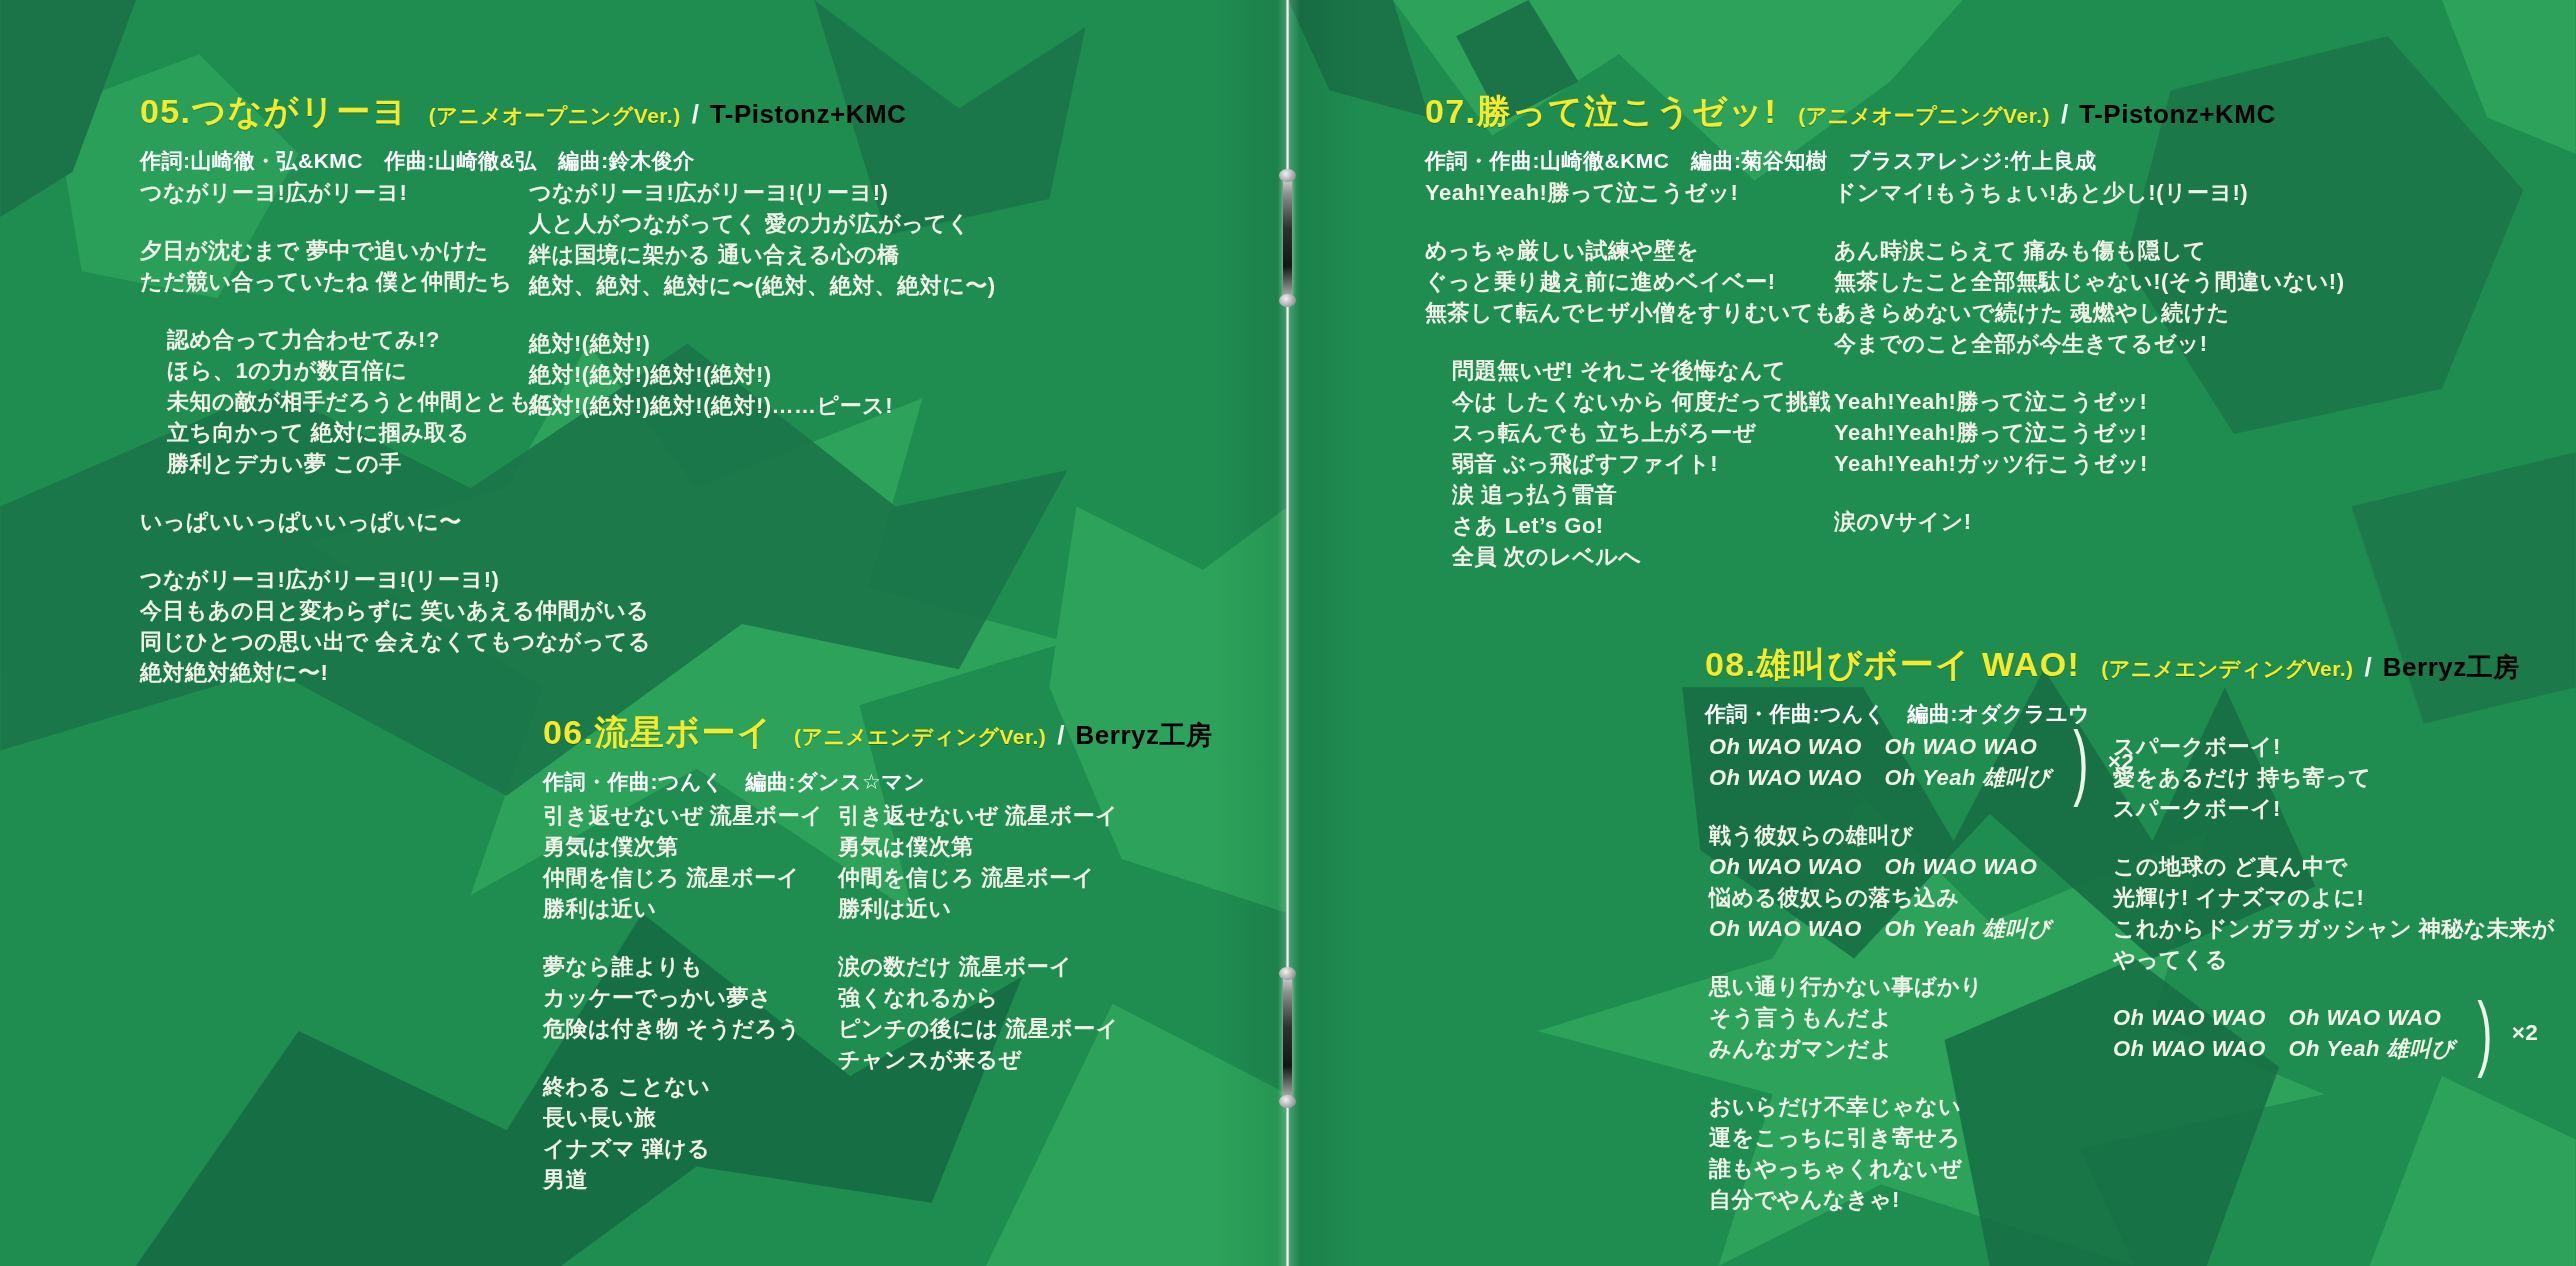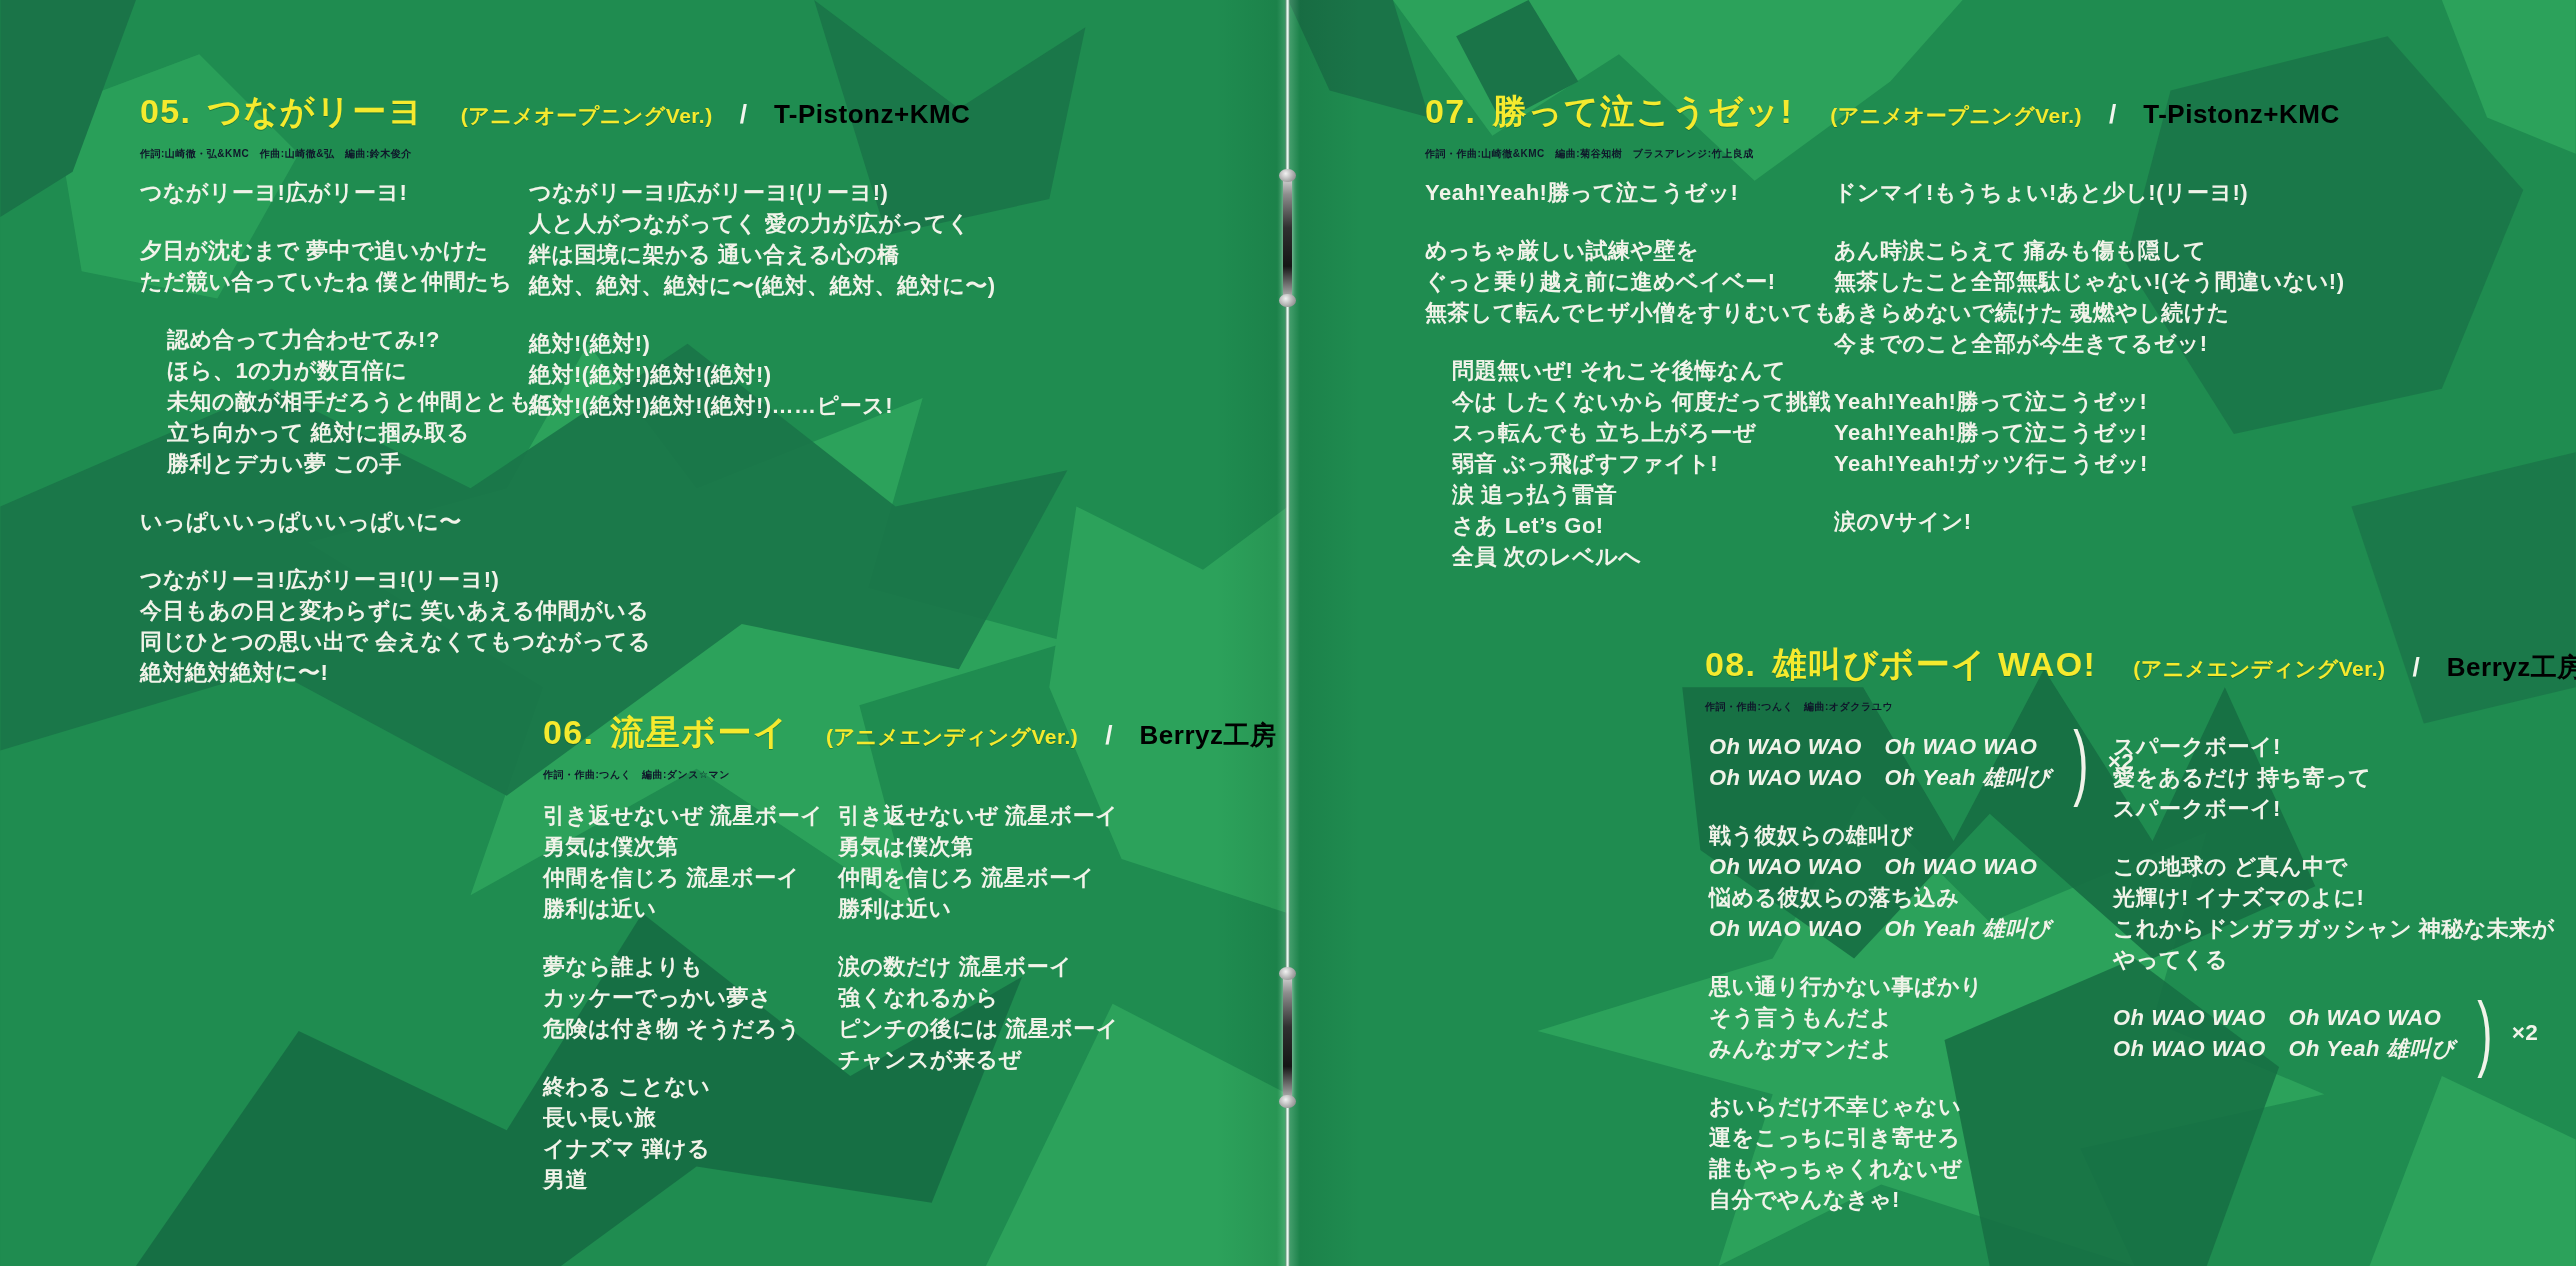--- a/index.html
+++ b/index.html
@@ -3,28 +3,28 @@
 <meta charset="utf-8">
 <style>
   html,body{margin:0;padding:0;}
   body{
     width:2576px;height:1266px;position:relative;overflow:hidden;
     background:#1f8c50;
     font-family:"Liberation Sans","DejaVu Sans",sans-serif;
   }
   svg.bg{position:absolute;left:0;top:0;width:2576px;height:1266px;}
   .song-header{position:absolute;white-space:nowrap;}
-  .title-row{display:flex;align-items:baseline;gap:16px;}
+  .title-row{display:flex;align-items:baseline;}
   .t-num,.t-main{font-size:34px;font-weight:800;color:#f5ea2e;letter-spacing:1.4px;
     text-shadow:0 0.9px 0 rgba(0,60,30,.35);}
   .t-sub{font-size:21px;font-weight:800;color:#f5ea2e;margin-left:21px;letter-spacing:0.5px;
     text-shadow:0 0.9px 0 rgba(0,60,30,.35);}
   .t-slash{font-size:26px;font-weight:800;color:#f4f6ee;margin:0 11px;}
   .t-artist{font-size:26px;font-weight:800;color:#000000;letter-spacing:0.5px;}
-  .credits{margin-top:11.8px;font-size:10px;font-weight:600;color:#0f172a;letter-spacing:0.5px;}
+  .credits{margin-top:11.8px;font-size:21px;font-weight:600;color:#ffffff;letter-spacing:0.5px;}
   .lyrics-col{position:absolute;font-size:22px;font-weight:600;color:#f1f3e9;letter-spacing:0.5px;}
   .stanza{margin-bottom:27px;}
   .stanza.indent{padding-left:27px;}
   .stanza.with-rep{display:flex;align-items:center;gap:12.7px;}
   .line{line-height:31px;white-space:pre;}
   .line.it{font-style:italic;}
   .brace{display:inline-block;font-size:83px;font-weight:100;color:#f1f3e9;
     transform:scaleX(.55);line-height:0;margin-left:3.6px;}
   .rep{font-size:22.6px;font-weight:700;color:#f1f3e9;}
   .fold-shadow{position:absolute;left:1216px;top:0;width:145px;height:1266px;pointer-events:none;

